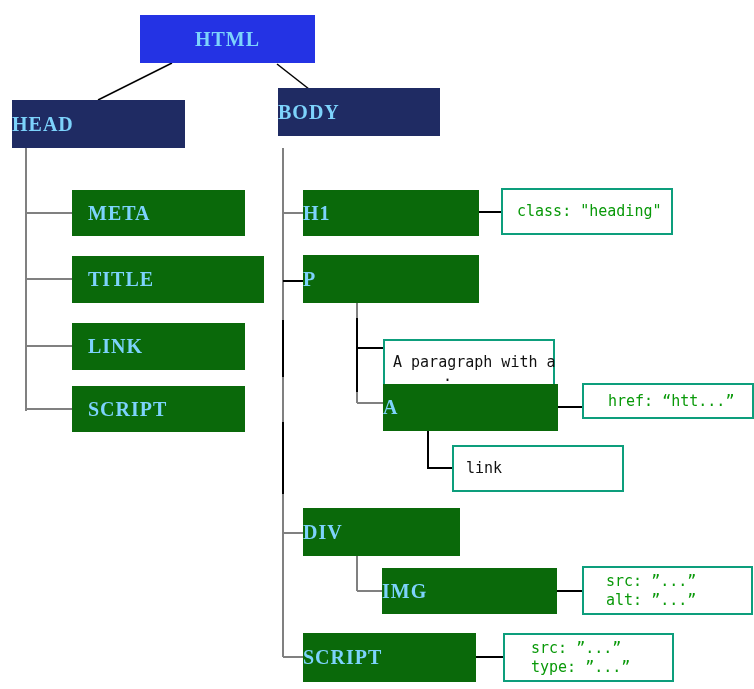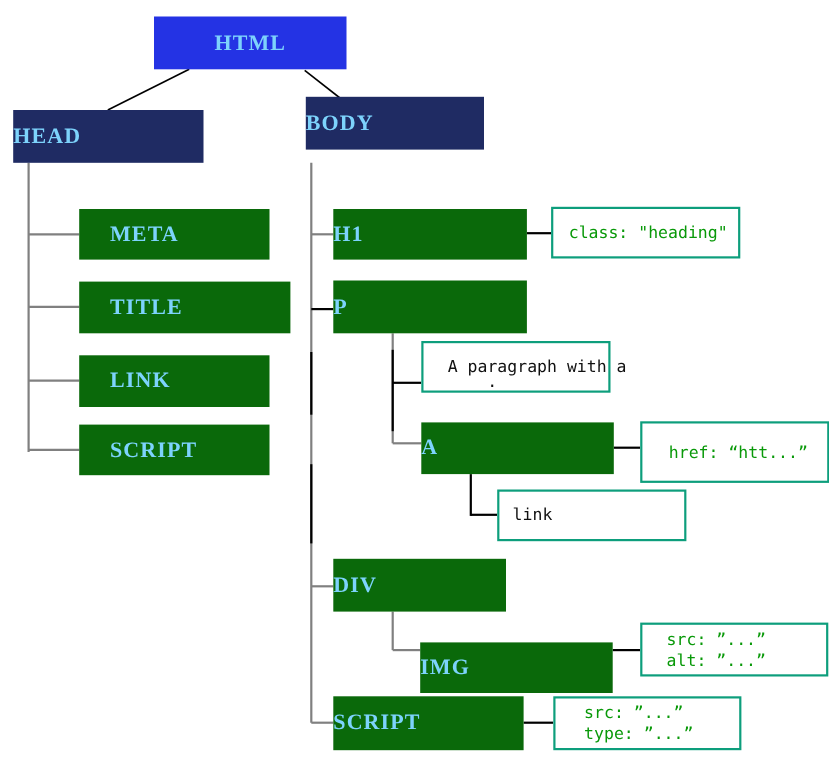--- a/index.html
+++ b/index.html
@@ -25,21 +25,21 @@
     display:flex;align-items:center;
     color:#7dd3fc;
     font-weight:bold;
     font-size:20px;
     letter-spacing:1px;
     box-sizing:border-box;
   }
   .node.root{background:var(--root-blue);justify-content:center;}
   .node.lvl1{background:var(--level1-navy);justify-content:flex-start;}
   .node.el{background:var(--element-green);}
-  .node.el.wide-pad{padding-left:28px;}
+  .node.el.wide-pad{padding-left:16px;}
   .ann{
     position:absolute;
     box-sizing:border-box;
     background:#ffffff;
     border:2px solid var(--annotation-border);
     display:flex;flex-direction:column;justify-content:center;
     font-family:"DejaVu Sans Mono","Liberation Mono",monospace;
     font-size:15px;line-height:19px;
     color:var(--annotation-green);
   }
@@ -117,39 +117,39 @@
   <div class="node el" style="left:303px;top:190px;width:176px;height:46px;">
     <span>H1</span>
   </div>
   <div class="ann" style="left:501px;top:188px;width:172px;height:47px;padding-left:14px;">
     <div>class: "heading"</div>
   </div>
 
   <div class="node el" style="left:303px;top:255px;width:176px;height:48px;">
     <span>P</span>
   </div>
-  <div class="ann textnode" style="left:383px;top:310px;width:172px;height:47px;padding-left:22px;">
+  <div class="ann textnode" style="left:383px;top:339px;width:172px;height:47px;padding-left:8px;">
     <div>A paragraph with a</div>
     <span class="tiny-dot">.</span>
   </div>
 
   <div class="node el" style="left:383px;top:384px;width:175px;height:47px;">
     <span>A</span>
   </div>
-  <div class="ann" style="left:582px;top:383px;width:172px;height:56px;padding-left:24px;">
+  <div class="ann" style="left:582px;top:383px;width:172px;height:36px;padding-left:24px;">
     <div>href: “htt...”</div>
   </div>
   <div class="ann textnode" style="left:452px;top:445px;width:172px;height:47px;padding-left:12px;">
     <div>link</div>
   </div>
 
   <div class="node el" style="left:303px;top:508px;width:157px;height:48px;">
     <span>DIV</span>
   </div>
-  <div class="node el" style="left:382px;top:584px;width:175px;height:46px;">
+  <div class="node el" style="left:382px;top:568px;width:175px;height:46px;">
     <span>IMG</span>
   </div>
   <div class="ann" style="left:582px;top:566px;width:171px;height:49px;padding-left:22px;">
     <div>src: ”...”</div>
     <div>alt: ”...”</div>
   </div>
 
   <div class="node el" style="left:303px;top:633px;width:173px;height:49px;">
     <span>SCRIPT</span>
   </div>

